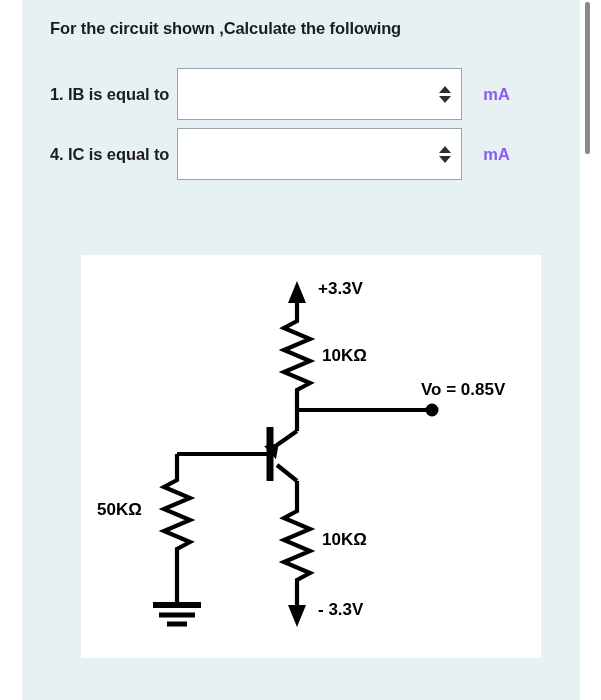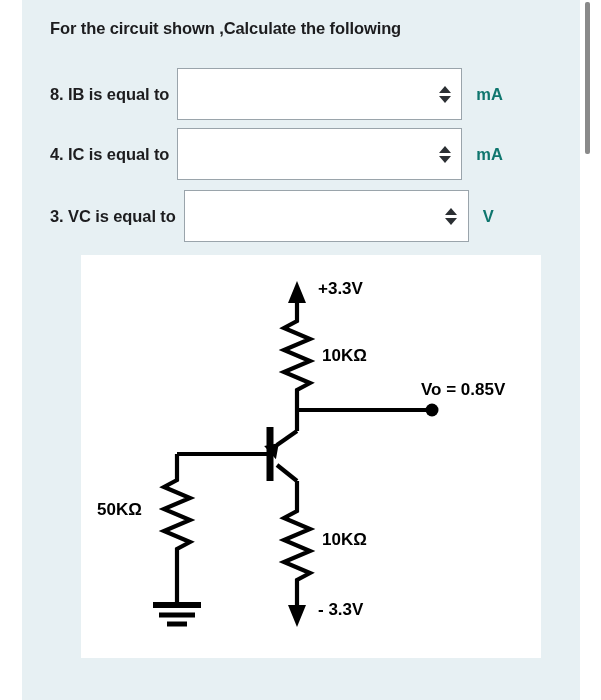--- a/index.html
+++ b/index.html
@@ -109,22 +109,22 @@
   .spinner .tri-down {
     width: 0; height: 0;
     border-left: 6px solid transparent;
     border-right: 6px solid transparent;
     border-top: 7px solid #2b2f33;
   }
 
   .unit-label {
     font-size: 16.5px;
     font-weight: bold;
-    color: #0f766e;
-    margin-left: 14px;
+    color: #8b5cf6;
+    margin-left: 21px;
     white-space: nowrap;
   }
 
   
   #circuit-figure {
     position: absolute;
     left: 59px;
     top: 255px;
     width: 460px;
     height: 403px;
@@ -153,21 +153,21 @@
   }
 </style>
 </head>
 <body>
 
 <div id="question-card">
 
   <div id="question-title">For the circuit shown ,Calculate the following</div>
 
   <div class="answer-row" id="answer-row-0">
-    <span class="answer-label">8. IB is equal to</span>
+    <span class="answer-label">1. IB is equal to</span>
 
     <div class="spin-field">
       <input class="spin-input" type="text" value="" placeholder="" style="">
       <span class="spinner">
         <span class="tri-up"></span>
         <span class="tri-down"></span>
       </span>
     </div>
 
     <span class="unit-label">mA</span>
@@ -180,33 +180,20 @@
       <input class="spin-input" type="text" value="" placeholder="" style="">
       <span class="spinner">
         <span class="tri-up"></span>
         <span class="tri-down"></span>
       </span>
     </div>
 
     <span class="unit-label">mA</span>
   </div>
 
-  <div class="answer-row" id="answer-row-2">
-    <span class="answer-label">3. VC is equal to</span>
-
-    <div class="spin-field">
-      <input class="spin-input" type="text" value="" placeholder="" style="">
-      <span class="spinner">
-        <span class="tri-up"></span>
-        <span class="tri-down"></span>
-      </span>
-    </div>
-
-    <span class="unit-label">V</span>
-  </div>
 
   <div id="circuit-figure">
     <svg id="circuit-svg" viewBox="0 0 460 403" xmlns="http://www.w3.org/2000/svg">
 
       <g fill="none" stroke="#000000" stroke-width="4.2" stroke-linecap="butt" stroke-linejoin="miter">
 
         <line x1="216" y1="40" x2="216" y2="63"></line>
 
         <polyline points="216,63 216,66 203,73 229,84 203,95 229,106 203,117 229,128 216,135 216,155"></polyline>
 

